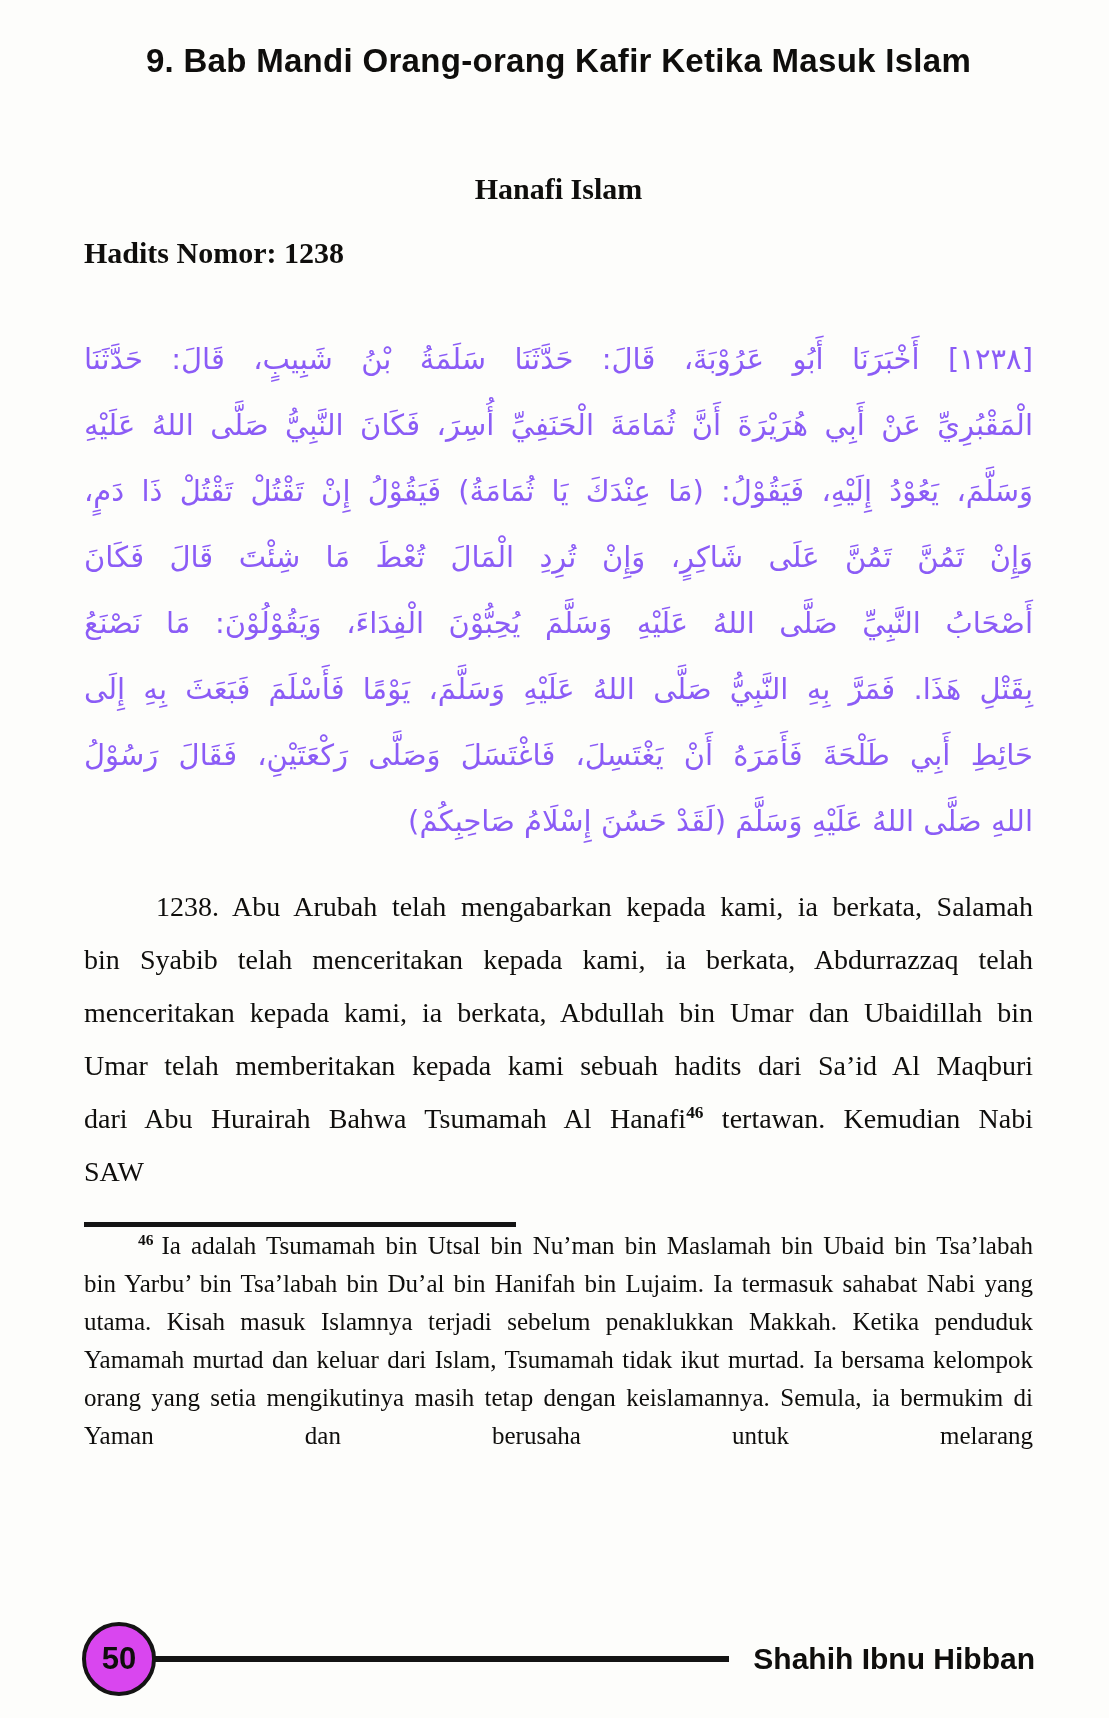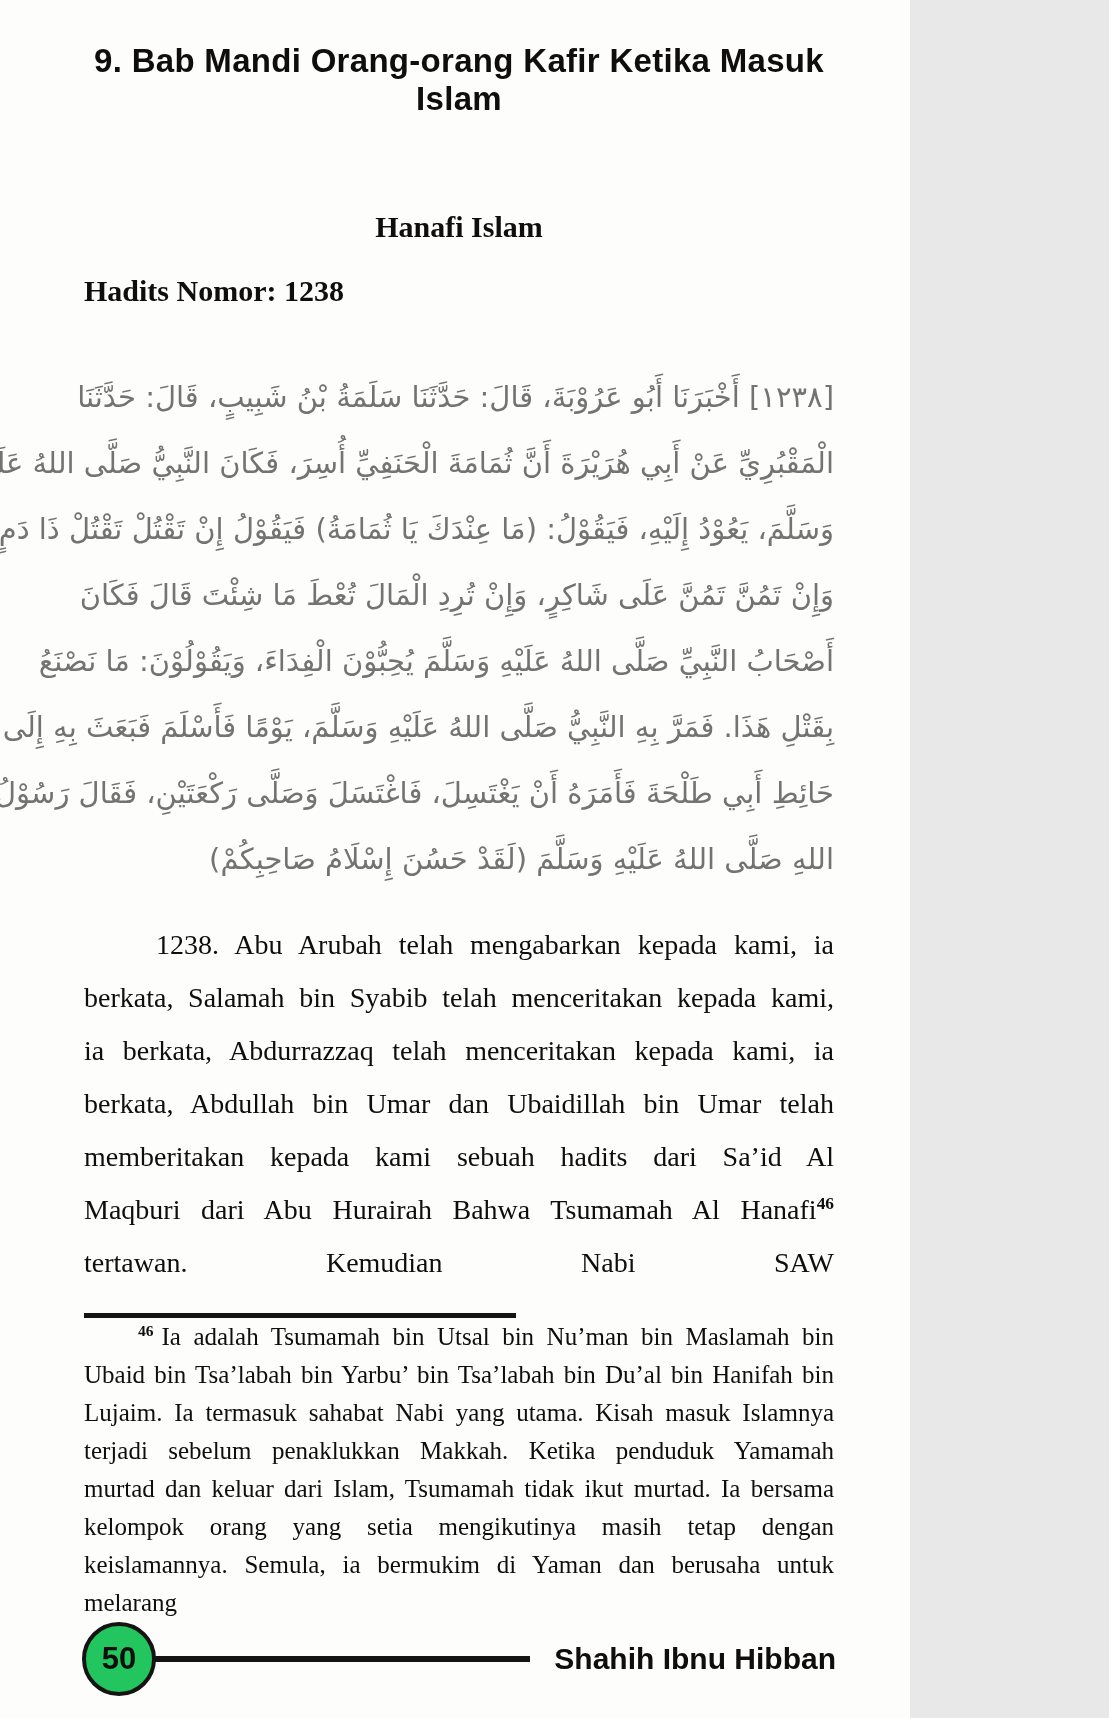--- a/index.html
+++ b/index.html
@@ -1,38 +1,38 @@
 <!DOCTYPE html>
 <html><head>
 <meta charset="utf-8">
 <style>
   html,body{margin:0;padding:0;background:#e8e8e8;}
   .page{
-    position:relative; width:910px; height:1718px;
+    position:relative; width:1109px; height:1718px;
     background:#fdfdfb; color:#0f0e0c; overflow:hidden;
     font-family:"Liberation Serif", serif;
   }
   .content{padding:0 76px 0 84px;}
   .chapter-title{
     margin-top:42px; text-align:center;
     font-family:"Liberation Sans", sans-serif;
     font-weight:700; font-size:33px; letter-spacing:.3px;
   }
   .section-title{
     margin-top:86px; text-align:center;
     font-weight:700; font-size:30px; line-height:46px;
   }
   .hadits-no{
     margin-top:24px; 
     font-weight:700; font-size:30px;
   }
   .arabic{
     margin-top:56px; direction:rtl;
     font-family:"DejaVu Sans", sans-serif;
-    font-size:29px; color:#737373;
+    font-size:29px; color:#8b5cf6;
   }
   .ar-line{
     height:66px; line-height:66px; white-space:nowrap;
     text-align:justify; text-align-last:justify;
     overflow:visible;
   }
   .ar-line.last{text-align-last:right;}
   .translation{
     margin-top:26px; font-size:28px; line-height:53px;
     text-align:justify; text-align-last:justify;
@@ -47,21 +47,21 @@
   }
   .footnote sup.ref{margin-right:8px;}
   .footer{
     position:absolute; left:0; right:0; top:1622px;
     display:flex; align-items:center; padding:0 74px 0 82px;
   }
   .page-badge{
     width:66px; height:66px; border:4px solid #141414; border-radius:50%;
     display:flex; align-items:center; justify-content:center;
     font-family:"Liberation Sans", sans-serif; font-weight:700; font-size:31px;
-    flex:0 0 auto; background:#22c55e; z-index:2;
+    flex:0 0 auto; background:#d946ef; z-index:2;
   }
   .footer-rule{flex:1 1 auto; height:6px; background:#141414; margin-left:-4px; margin-right:24px;}
   .book-title{
     font-family:"Liberation Sans", sans-serif; font-weight:700; font-size:30px;
     white-space:nowrap;
   }
 </style>
 </head>
 <body>
 

